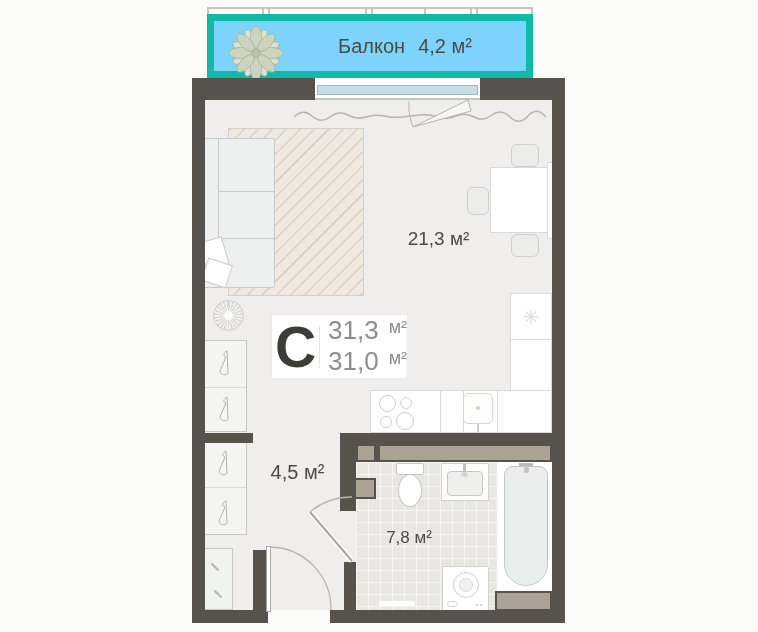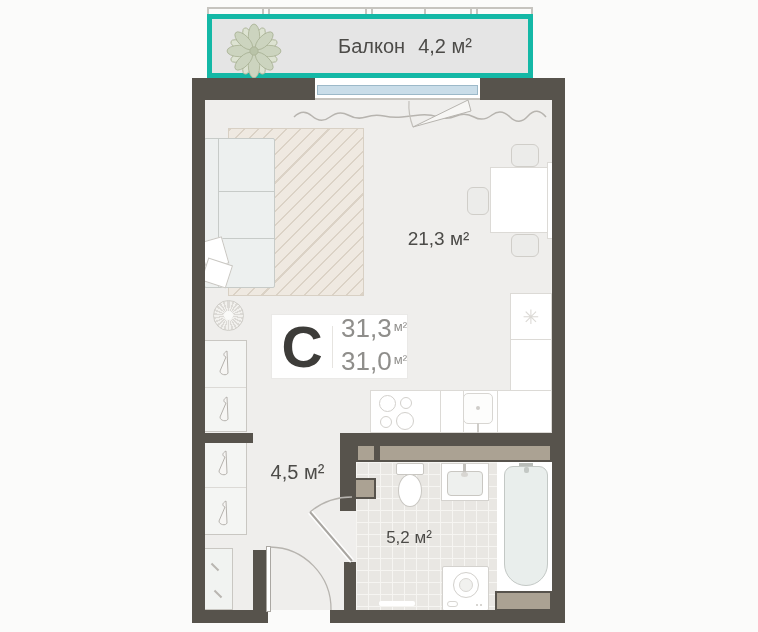--- a/index.html
+++ b/index.html
@@ -5,38 +5,38 @@
   html,body{margin:0;padding:0}
   body{width:758px;height:632px;background:#fbfbfa;font-family:"Liberation Sans",sans-serif;position:relative;overflow:hidden}
   .abs{position:absolute}
   #plan{position:absolute;left:0;top:0;width:758px;height:632px}
   .wall{background:#57534c}
   .floor{background:#efeeec}
   .whitebox{background:#fff;border:1px solid #dcdad6;box-sizing:border-box}
   .furn{background:#f4f5f3;border:1px solid #c9c7c2;box-sizing:border-box}
   .shaft{background:#aba293;border:2px solid #57534c;box-sizing:border-box}
   .lbl{color:#4c4b48;text-align:center;line-height:1.25}
-  .balcony{background:#e5e5e5;border:5px solid #14b8a6;box-sizing:border-box}
+  .balcony{background:#7dd3fc;border:7px solid #14b8a6;box-sizing:border-box}
   .tick{position:absolute;width:2px;height:8px;background:#c6c4bf;top:0}
   .rug{background:#efe9e1;border:1px solid #d8d0c4;box-sizing:border-box;
        background-image:repeating-linear-gradient(135deg, rgba(167,151,128,.28) 0 1.5px, transparent 1.5px 10px)}
   .tiles{background-color:#e9e7e3;
        background-image:linear-gradient(#f6f5f2 1px,transparent 1px),linear-gradient(90deg,#f6f5f2 1px,transparent 1px);
        background-size:12px 12px}
   .pouf{border-radius:50%;border:1px solid #d0cec9;box-sizing:border-box;
        background:repeating-conic-gradient(#dcdad6 0deg 8deg,#f2f1ee 8deg 16deg)}
   .pouf-center{position:absolute;left:50%;top:50%;width:9px;height:9px;margin:-4.5px 0 0 -4.5px;background:#fafaf8;border-radius:50%}
   .circle{border-radius:50%;border:1.5px solid #d2d0cc;background:#fff;box-sizing:border-box}
   .divline{background:#dcdad6}
   .infobox{background:#ffffff;display:flex;align-items:center;box-shadow:0 0 0 1px rgba(0,0,0,0.02)}
   .unitC{font-size:57px;font-weight:600;color:#3d3c39;line-height:60px;width:64px;text-align:center}
   .ib-div{width:1px;height:42px;background:#e6e4e0}
   .ib-col{margin-left:8px;color:#8f8e8b}
   .ib-row{font-size:26px;line-height:28px;white-space:nowrap}
-  .unit-sup{font-size:13px;position:relative;top:-6px;margin-left:2px}
+  .unit-sup{font-size:18px;position:relative;top:-6px;margin-left:10px}
   svg{display:block}
   .overlay{position:absolute;left:0;top:0;pointer-events:none}
 </style>
 </head>
 <body>
 
 <div id="plan">
 
   <div class="abs" style="left:207px;top:7px;width:326px;height:8px;border-top:2px solid #c6c4bf">
     <span class="tick" style="left:0"></span>
@@ -217,16 +217,16 @@
     </div>
   </div>
 
   <div class="abs lbl" style="left:357px;top:227px;width:163px;font-size:21px">
     <div style="font-size:19px">21,3 м²</div>
   </div>
   <div class="abs lbl" style="left:240px;top:460px;width:115px;font-size:20px">
     <div style="font-size:20px">4,5 м²</div>
   </div>
   <div class="abs lbl" style="left:348px;top:527px;width:122px;font-size:19px">
-    <div style="font-size:17px">5,2 м²</div>
+    <div style="font-size:17px">7,8 м²</div>
   </div>
 
 </div>
 
 </body></html>

